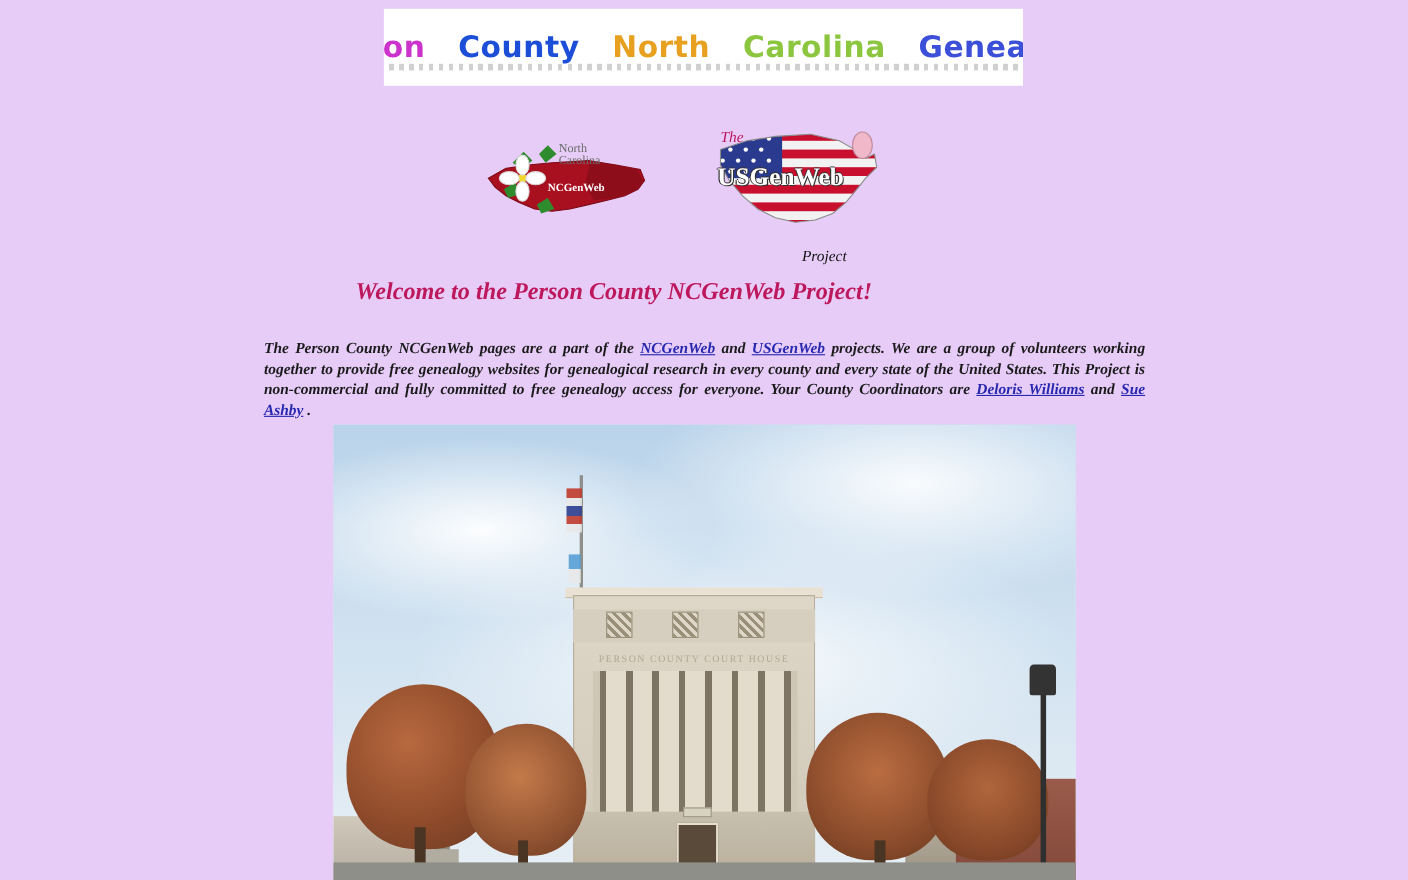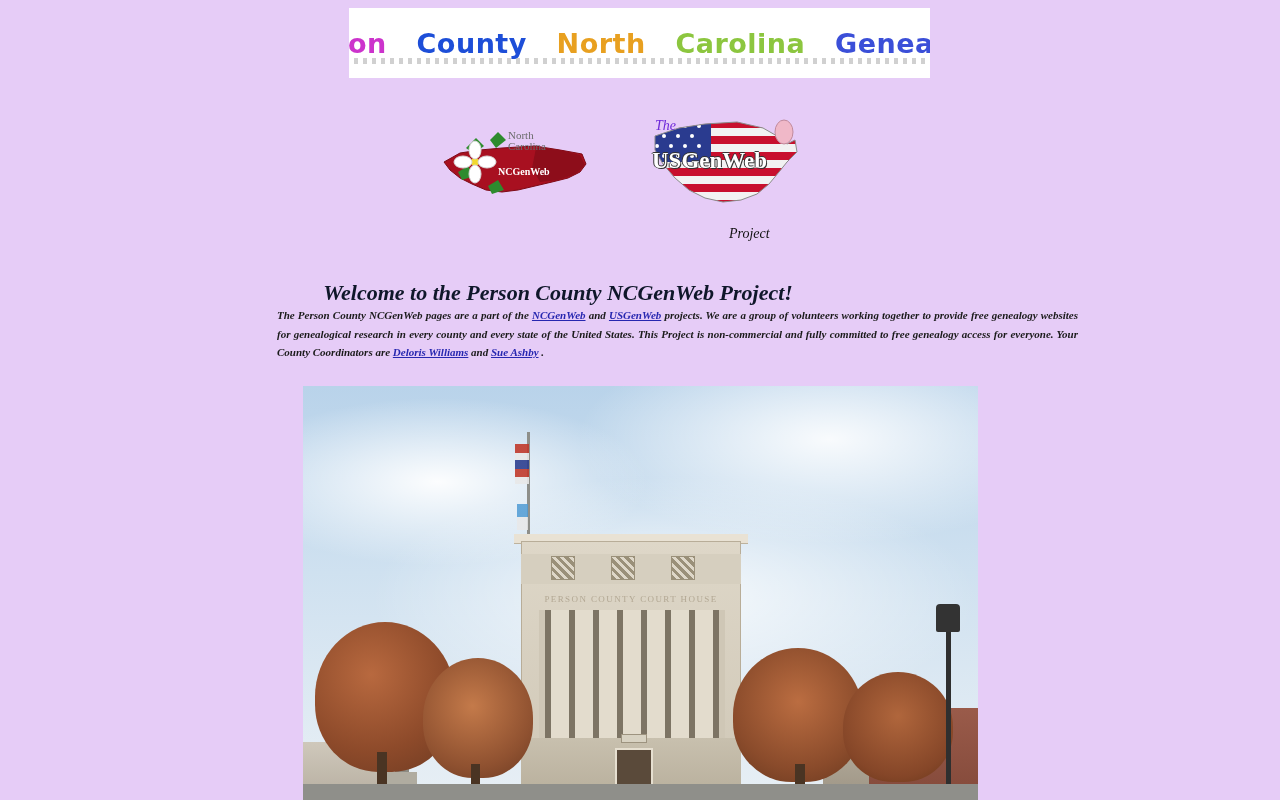--- a/index.html
+++ b/index.html
@@ -97,21 +97,21 @@
     width: 160px;
     height: 110px;
   }
   .us-the {
     position: absolute;
     left: 10px;
     top: 8px;
     font-family: "Liberation Serif", serif;
     font-style: italic;
     font-size: 14px;
-    color: #6d28d9;
+    color: #be185d;
     z-index: 6;
   }
   .us-name {
     position: absolute;
     left: 7px;
     top: 38px;
     font-family: "Liberation Serif", serif;
     font-size: 23px;
     font-weight: bold;
     color: #ffffff;
@@ -135,38 +135,36 @@
   .welcome {
     position: absolute;
     left: 0;
     top: 252px;
     width: 1116px;
     text-align: center;
     font-family: "Liberation Serif", serif;
     font-style: italic;
     font-weight: bold;
     font-size: 22px;
-    color: #0f172a;
-    margin-top: 28px;
+    color: #be185d;
   }
 
   
   .intro {
     position: absolute;
     left: 240px;
     top: 295px;
     width: 801px;
     font-family: "Liberation Serif", serif;
     font-weight: bold;
     font-style: italic;
-    font-size: 11px;
+    font-size: 14px;
     line-height: 18.5px;
     color: #1a1a1a;
     text-align: justify;
-    margin-left: 37px;
   }
   .intro a {
     color: #2727b0;
     text-decoration: underline;
   }
 
   
   .photo {
     position: absolute;
     left: 303px;

